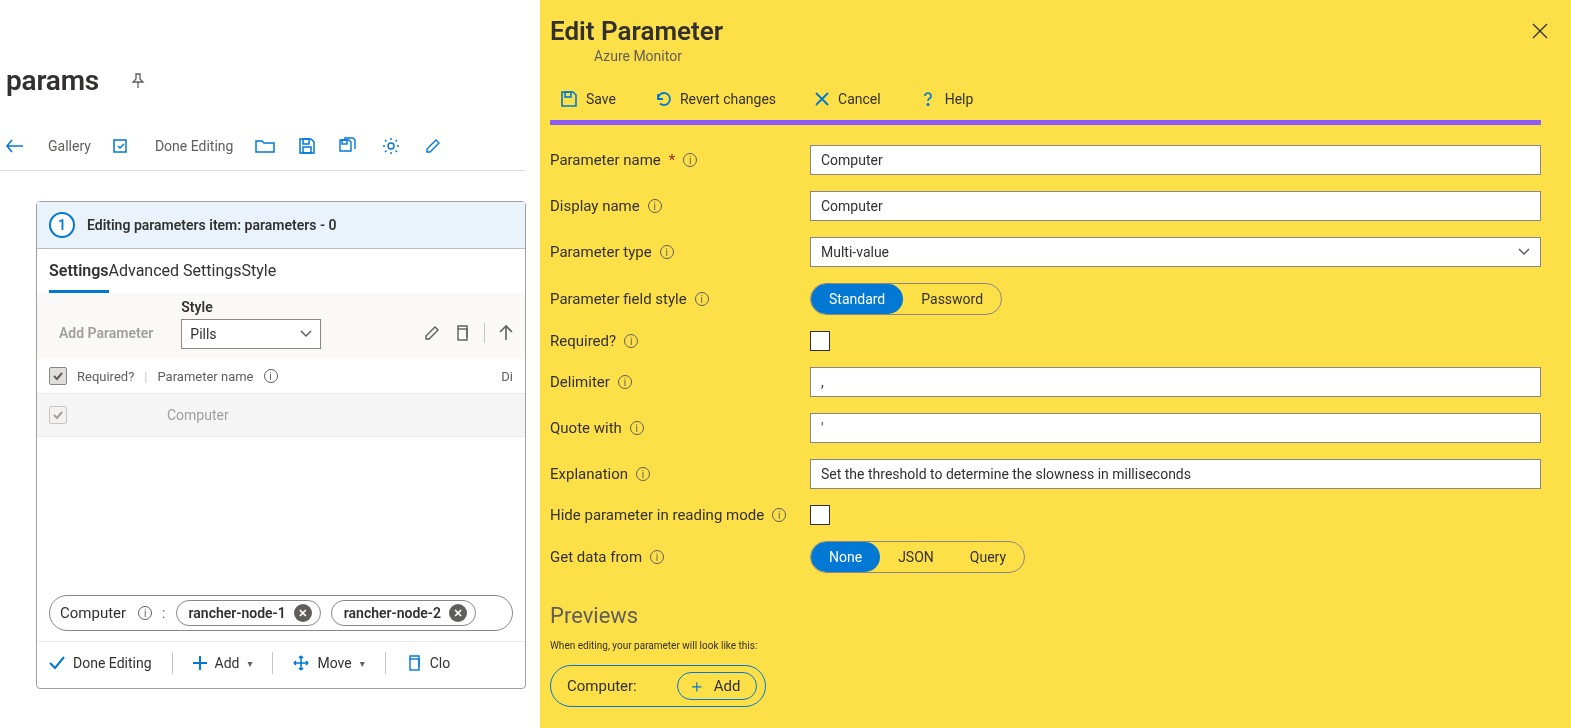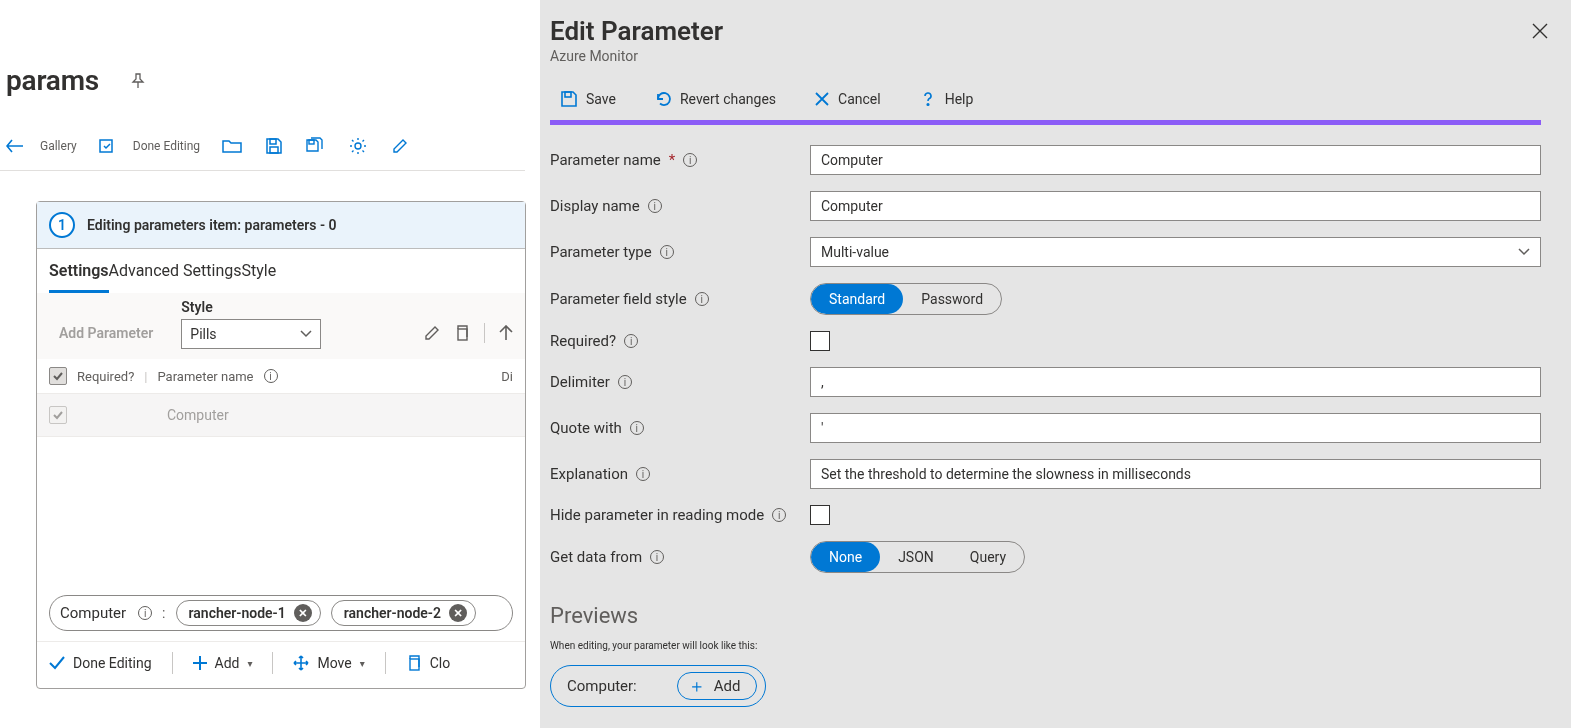--- a/index.html
+++ b/index.html
@@ -48,22 +48,22 @@
     padding: 0 6px;
     height: 50px;
     border-bottom: 1px solid #e1dfdd;
     margin-top: 24px;
     gap: 22px;
     color: #0078d4;
   }
   .toolbar-item {
     display: flex;
     align-items: center;
-    gap: 16px;
-    font-size: 12px;
+    gap: 24px;
+    font-size: 14px;
     color: #605e5c;
   }
   .toolbar-item .icon, .icon-btn { color:#0078d4; display:flex;align-items:center;justify-content:center;}
   .icon-btn { width:20px; }
 
   
   .card-wrap {
     margin: 30px 0 0 36px;
     border: 1px solid #a19f9d;
     border-radius: 4px;
@@ -202,37 +202,38 @@
   .vsep { width:1px; height:22px; background:#c8c6c4; }
   .chev-sm{font-size:10px;color:#605e5c;}
 
   
   .panel {
     position:absolute;
     left:540px;
     top:0;
     right:0;
     bottom:0;
-    background:#e5e5e5;
+    background:#fde047;
     padding: 10px 30px 0 10px;
   }
   .panel-close {
     position:absolute;
     top:22px; right:22px;
     color:#323130;
   }
   .panel-title {
     font-size: 26px;
     font-weight:600;
     margin: 6px 0 2px 0;
   }
   .panel-sub {
     color:#605e5c;
     font-size:14px;
     margin-bottom: 18px;
+    margin-left: 44px;
   }
   .panel-toolbar {
     display:flex;
     align-items:center;
     gap: 38px;
     padding: 8px 0 12px 10px;
     border-bottom:5px solid #8b5cf6;
     margin-bottom: 12px;
     color:#323130;
   }

